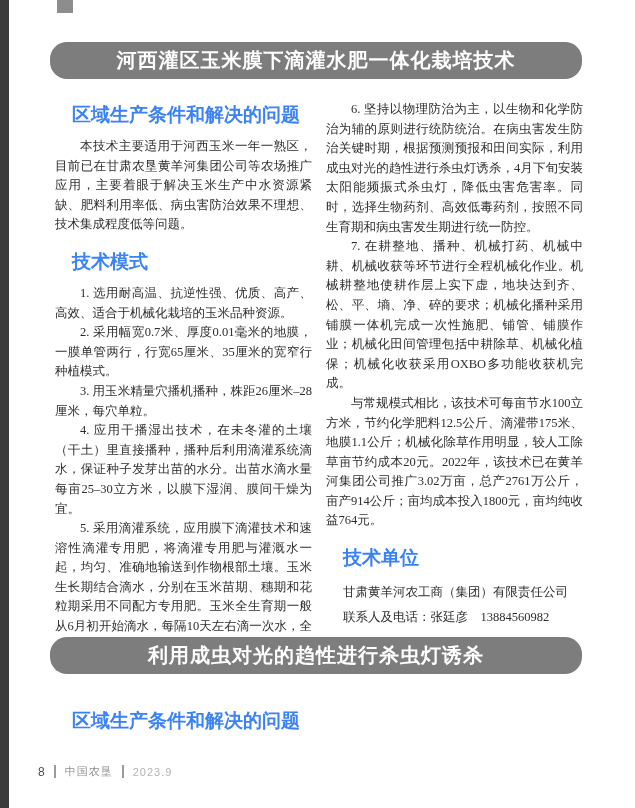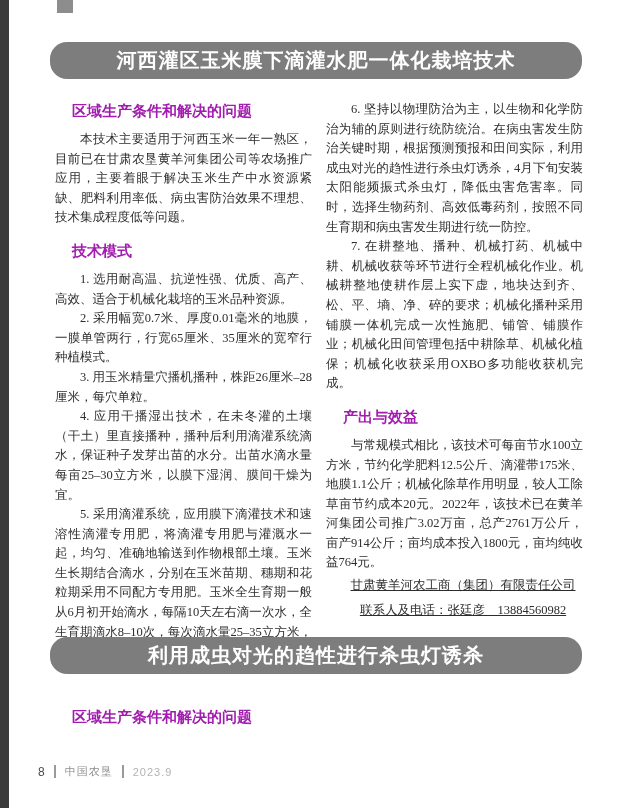--- a/index.html
+++ b/index.html
@@ -39,22 +39,22 @@
     position:absolute; left:55px;
     width:528px;
     display:flex; gap:14px;
   }
   #cols-1 { top:94px; }
   #cols-2 { top:690px; }
   .col { width:257px; flex:0 0 257px; }
   .sec-h {
     font-family:"Liberation Sans","DejaVu Sans",sans-serif;
     font-weight:bold;
-    font-size:15px;
-    color:#a21caf;
+    font-size:19px;
+    color:#3b82f6;
     padding-left:17px;
     margin:14px 0 9px 0;
   }
   .col > .sec-h:first-child { margin-top:8px; }
   p.para {
     margin:0;
     font-size:12.5px;
     line-height:19.6px;
     color:#2d2d2d;
     text-align:justify;
@@ -62,22 +62,21 @@
   }
   p.first-right { padding-top:6px; }
   p.noindent { text-indent:0; }
   p.addr {
     margin:0;
     font-size:12.5px;
     line-height:25px;
     color:#2d2d2d;
     text-indent:0;
     padding-left:17px;
-    text-align:center;
-    text-decoration:underline;
+    text-align:left;
   }
   #cols-2 .sec-h { margin-top:18px; margin-bottom:11px; }
   #cols-2 .right-start { padding-top:2px; }
   .footer {
     position:absolute; left:38px; top:764px;
     display:flex; align-items:center; gap:9px;
     font-family:"Liberation Sans","DejaVu Sans",sans-serif;
   }
   .footer .page-num { color:#4a4a4a; font-size:12px; }
   .footer .vbar { width:2px; height:13px; background:#9a9a9a; }
@@ -101,22 +100,22 @@
     <div class="sec-h">技术模式</div>
     <p class="para">1. 选用耐高温、抗逆性强、优质、高产、高效、适合于机械化栽培的玉米品种资源。</p>
     <p class="para">2. 采用幅宽0.7米、厚度0.01毫米的地膜，一膜单管两行，行宽65厘米、35厘米的宽窄行种植模式。</p>
     <p class="para">3. 用玉米精量穴播机播种，株距26厘米–28厘米，每穴单粒。</p>
     <p class="para">4. 应用干播湿出技术，在未冬灌的土壤（干土）里直接播种，播种后利用滴灌系统滴水，保证种子发芽出苗的水分。出苗水滴水量每亩25–30立方米，以膜下湿润、膜间干燥为宜。</p>
     <p class="para">5. 采用滴灌系统，应用膜下滴灌技术和速溶性滴灌专用肥，将滴灌专用肥与灌溉水一起，均匀、准确地输送到作物根部土壤。玉米生长期结合滴水，分别在玉米苗期、穗期和花粒期采用不同配方专用肥。玉米全生育期一般从6月初开始滴水，每隔10天左右滴一次水，全生育期滴水8–10次，每次滴水量25–35立方米，滴灌追肥用量每次5–10公斤/亩为宜。</p>
   </div>
   <div class="col">
     <p class="para first-right">6. 坚持以物理防治为主，以生物和化学防治为辅的原则进行统防统治。在病虫害发生防治关键时期，根据预测预报和田间实际，利用成虫对光的趋性进行杀虫灯诱杀，4月下旬安装太阳能频振式杀虫灯，降低虫害危害率。同时，选择生物药剂、高效低毒药剂，按照不同生育期和病虫害发生期进行统一防控。</p>
     <p class="para">7. 在耕整地、播种、机械打药、机械中耕、机械收获等环节进行全程机械化作业。机械耕整地使耕作层上实下虚，地块达到齐、松、平、墒、净、碎的要求；机械化播种采用铺膜一体机完成一次性施肥、铺管、铺膜作业；机械化田间管理包括中耕除草、机械化植保；机械化收获采用OXBO多功能收获机完成。</p>
-    <div class="sec-h">产出与效益</div>
     <p class="para">与常规模式相比，该技术可每亩节水100立方米，节约化学肥料12.5公斤、滴灌带175米、地膜1.1公斤；机械化除草作用明显，较人工除草亩节约成本20元。2022年，该技术已在黄羊河集团公司推广3.02万亩，总产2761万公斤，亩产914公斤；亩均成本投入1800元，亩均纯收益764元。</p>
+    <div class="sec-h">技术单位</div>
     <p class="addr">甘肃黄羊河农工商（集团）有限责任公司</p>
     <p class="addr">联系人及电话：张廷彦　13884560982</p>
   </div>
 </div>
 
 <div class="title-bar" id="title-bar-2">
   <span>利用成虫对光的趋性进行杀虫灯诱杀</span>
 </div>
 
 <div class="cols" id="cols-2">

